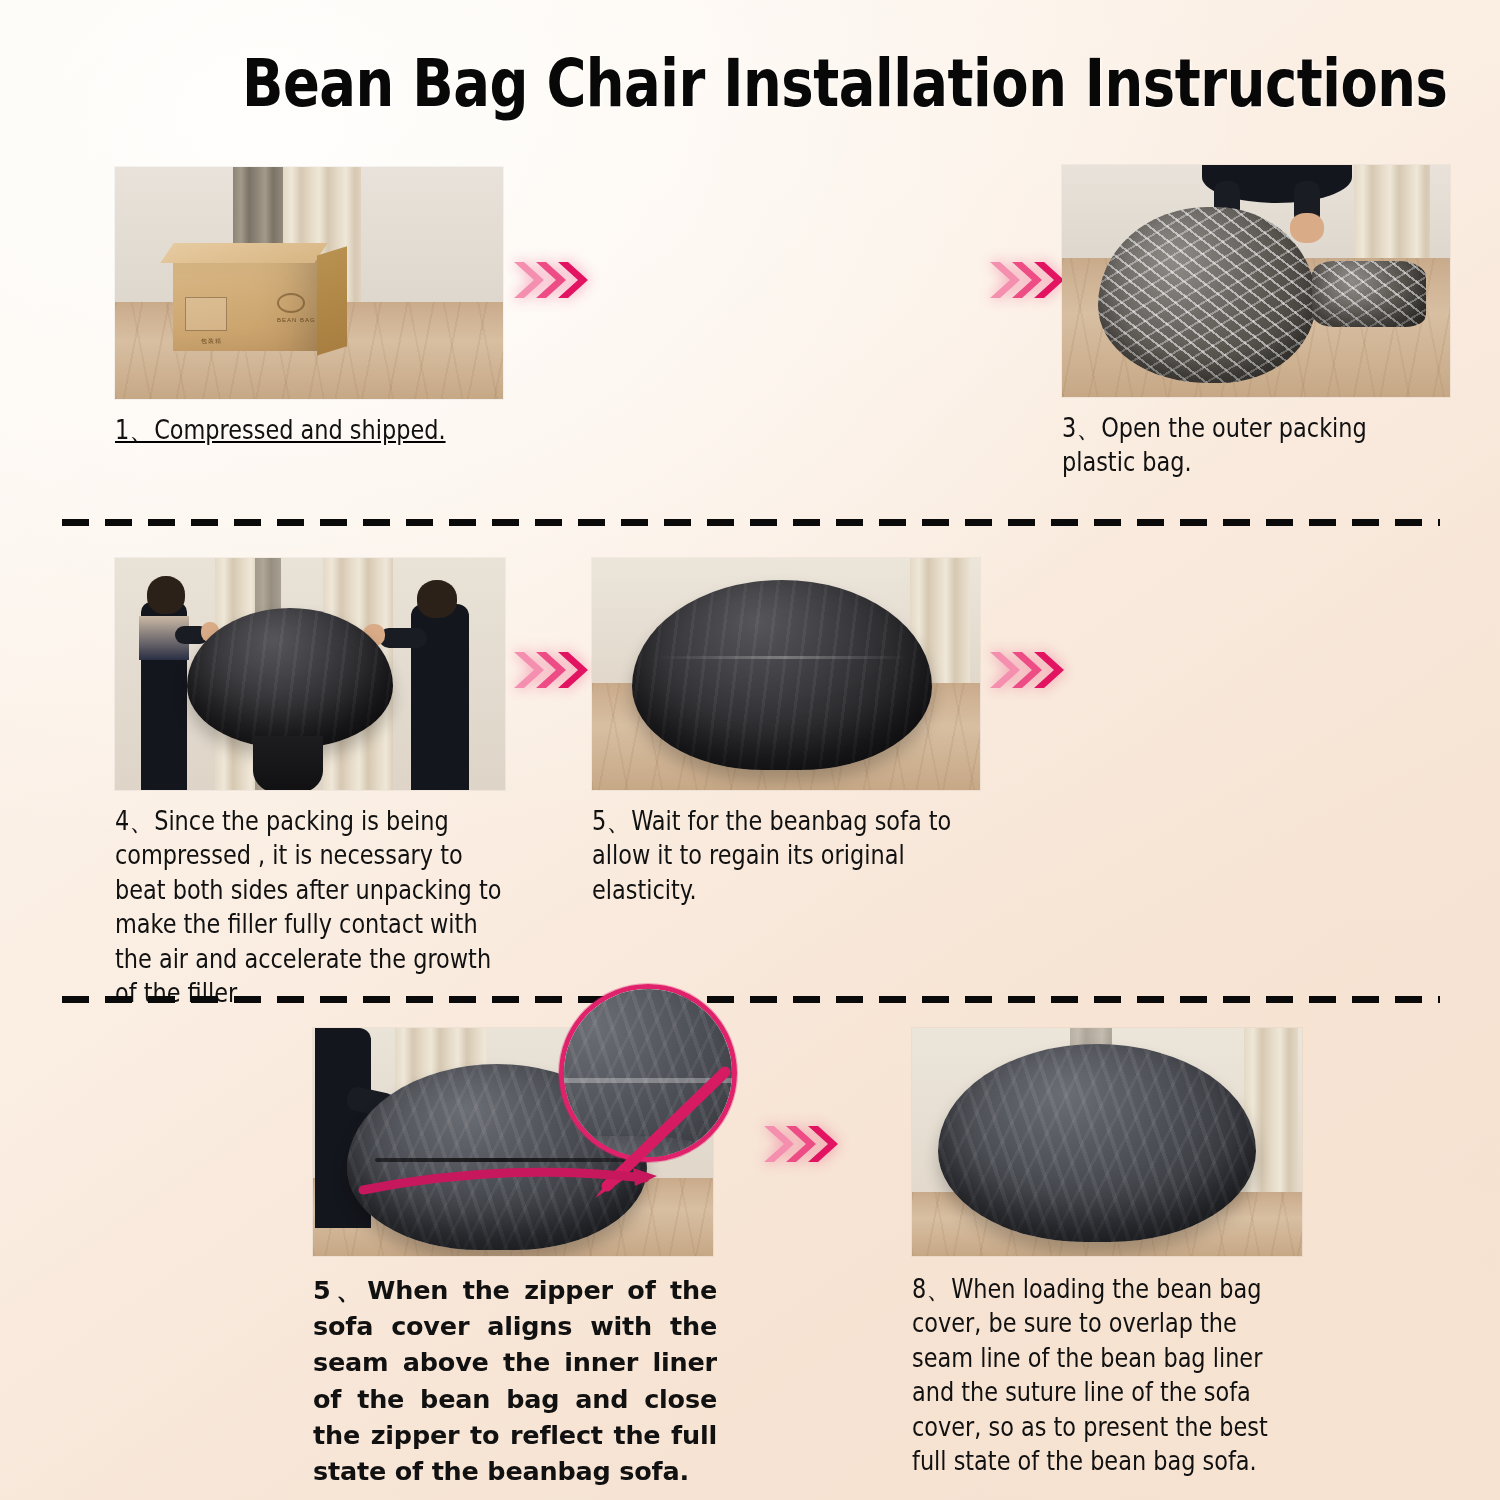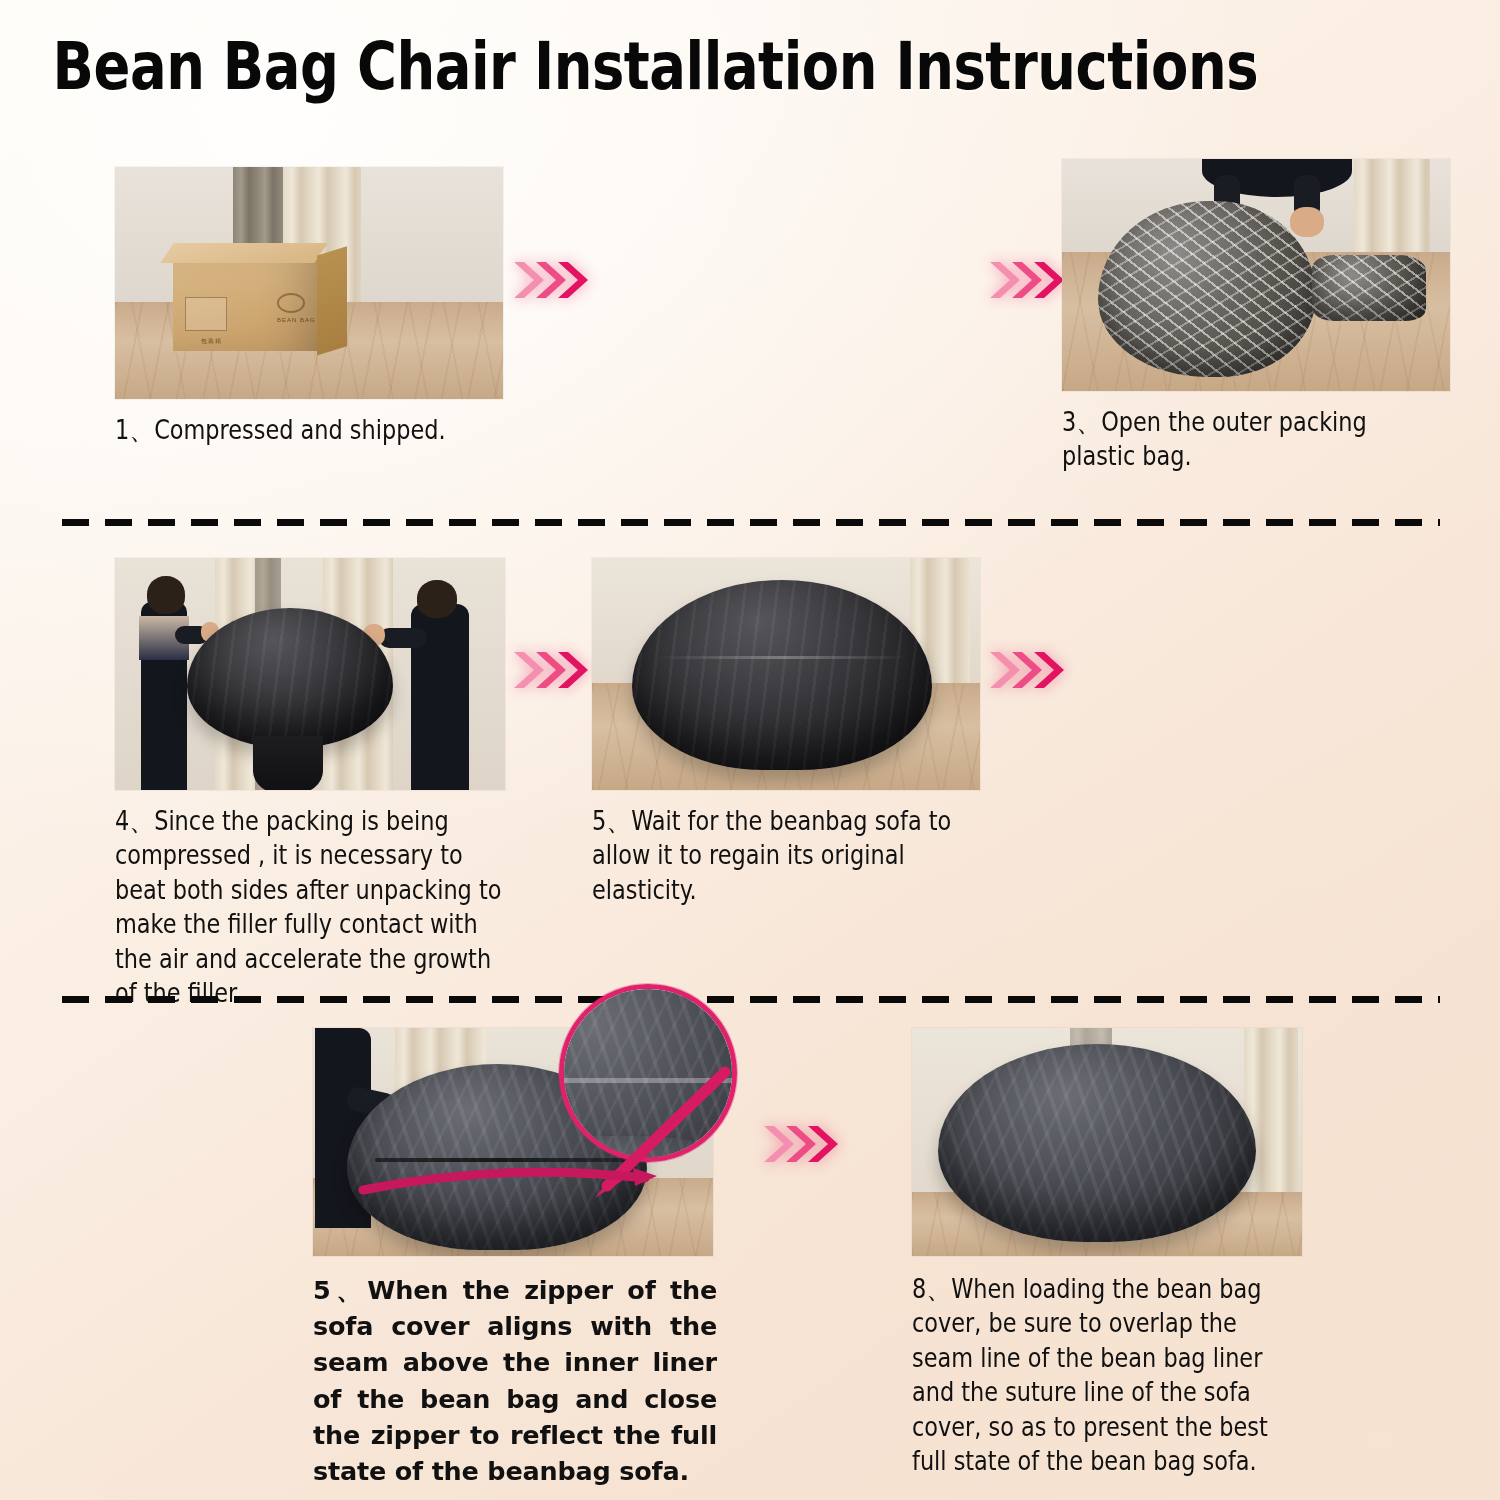--- a/index.html
+++ b/index.html
@@ -9,21 +9,21 @@
     background:
       radial-gradient(ellipse 120% 90% at 18% 8%, #FFFEFC 0%, rgba(255,254,252,0) 55%),
       radial-gradient(ellipse 110% 80% at 92% 96%, #F6E3D2 0%, rgba(246,227,210,0) 60%),
       linear-gradient(145deg, #FDF9F4 0%, #FBEFE4 38%, #F7E5D6 68%, #F3DECC 100%);
     overflow:hidden;
     position:relative;
   }
   .page { position:relative; width:1500px; height:1500px; }
 
   
-  .title-wrap { position:absolute; left:0; top:29px; width:1500px; text-align:left; }
+  .title-wrap { position:absolute; left:0; top:46px; width:1500px; text-align:right; }
   .title {
     font-family:"Liberation Sans Narrow","DejaVu Sans Condensed","Liberation Sans",sans-serif;
     font-weight:bold;
     font-size:65px;
     letter-spacing:-0.5px;
     color:#080808;
     transform:scaleX(0.93);
     transform-origin:center;
     text-shadow:2px 2px 1px rgba(255,255,255,.55);
     white-space:nowrap;
@@ -136,21 +136,21 @@
 </style>
 </head>
 <body>
 
 <div class="page">
 
   <div class="title-wrap">
     <div class="title">Bean Bag Chair Installation Instructions</div>
   </div>
 
-  <div class="cell" style="left:115px; top:167px; width:388px;">
+  <div class="cell" style="left:115px; top:167px; width:388px;text-decoration:underline;">
     <div class="photo" style="width:388px; height:232px;">
       <div class="wall" style="height:60%"></div>
       <div class="curtain dark" style="left:118px; width:52px; top:0; height:56%;"></div>
       <div class="curtain" style="left:168px; width:78px; top:0; height:58%;"></div>
       <div class="floor" style="height:42%"></div>
       <div class="box" style="left:58px; top:92px; width:148px; height:92px;">
         <div class="box-top"></div>
         <div class="box-side"></div>
         <div class="box-label" style="left:12px; top:38px; width:42px; height:34px;"></div>
         <div class="box-circle" style="left:104px; top:34px; width:28px; height:20px;"></div>
@@ -171,21 +171,21 @@
 
 
   <div class="arrow" style="left:988px; top:258px;">
     <svg width="76" height="44" viewBox="0 0 76 44">
       <path d="M2 4 L22 22 L2 40 L12 40 L32 22 L12 4 Z" fill="#F58FB0"></path>
       <path d="M24 4 L44 22 L24 40 L34 40 L54 22 L34 4 Z" fill="#ED4C85"></path>
       <path d="M46 4 L66 22 L46 40 L56 40 L76 22 L56 4 Z" fill="#E21361"></path>
     </svg>
   </div>
 
-  <div class="cell" style="left:1062px; top:159px; width:388px;">
+  <div class="cell" style="left:1062px; top:165px; width:388px;">
     <div class="photo" style="width:388px; height:232px;">
       <div class="wall" style="height:42%"></div>
       <div class="curtain" style="left:292px; width:76px; top:0; height:44%;"></div>
       <div class="floor" style="height:60%"></div>
       <div class="person" style="left:140px; top:-14px; width:150px; height:52px; border-radius:0 0 50% 50%;"></div>
       <div class="arm" style="left:152px; top:16px; width:26px; height:44px;"></div>
       <div class="arm" style="left:232px; top:16px; width:26px; height:44px;"></div>
       <div class="hand" style="left:150px; top:48px; width:32px; height:26px;"></div>
       <div class="hand" style="left:228px; top:48px; width:34px; height:30px;"></div>
       <div class="plasticbag" style="left:36px; top:42px; width:218px; height:176px; border-radius:50% 46% 44% 50% / 56% 54% 46% 44%;"></div>

